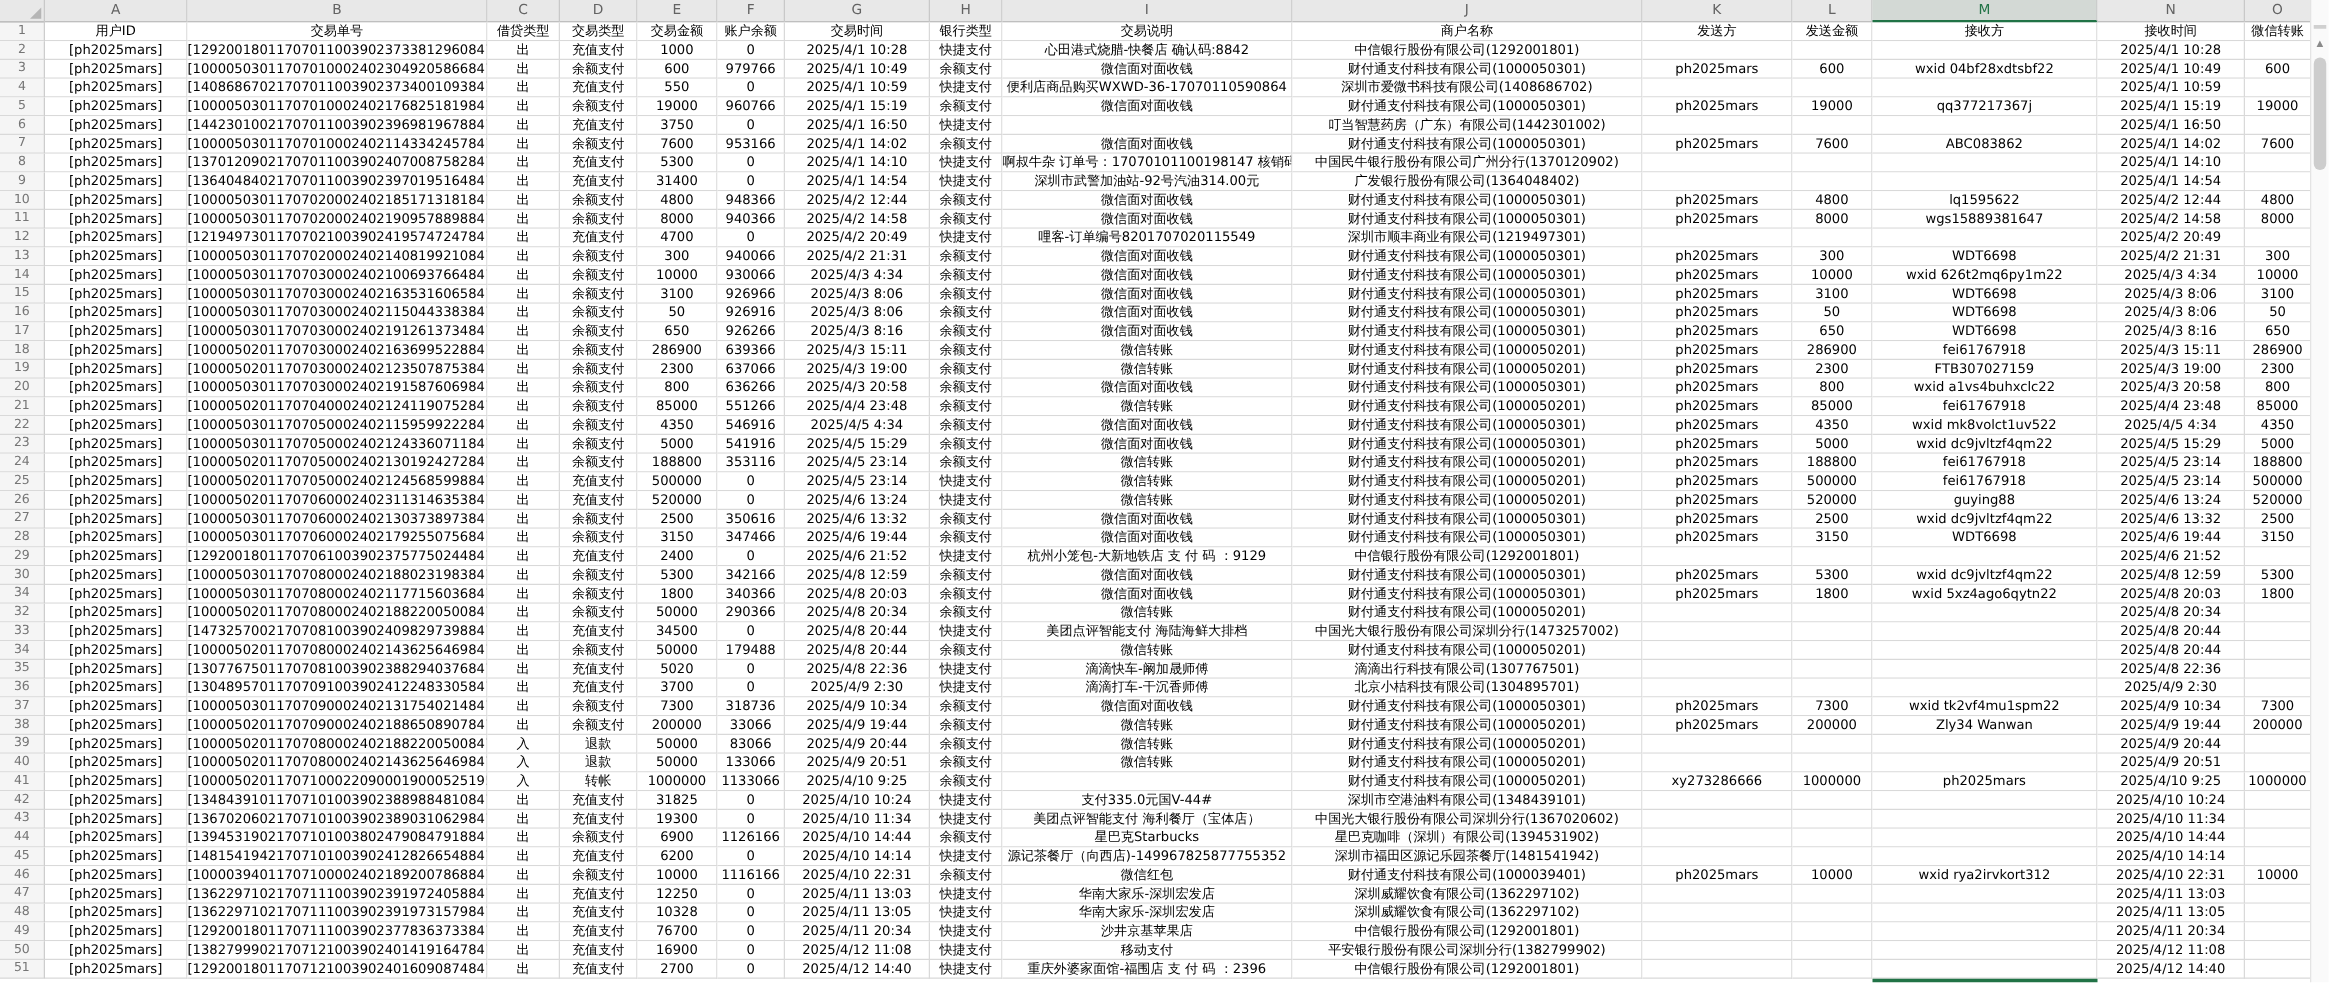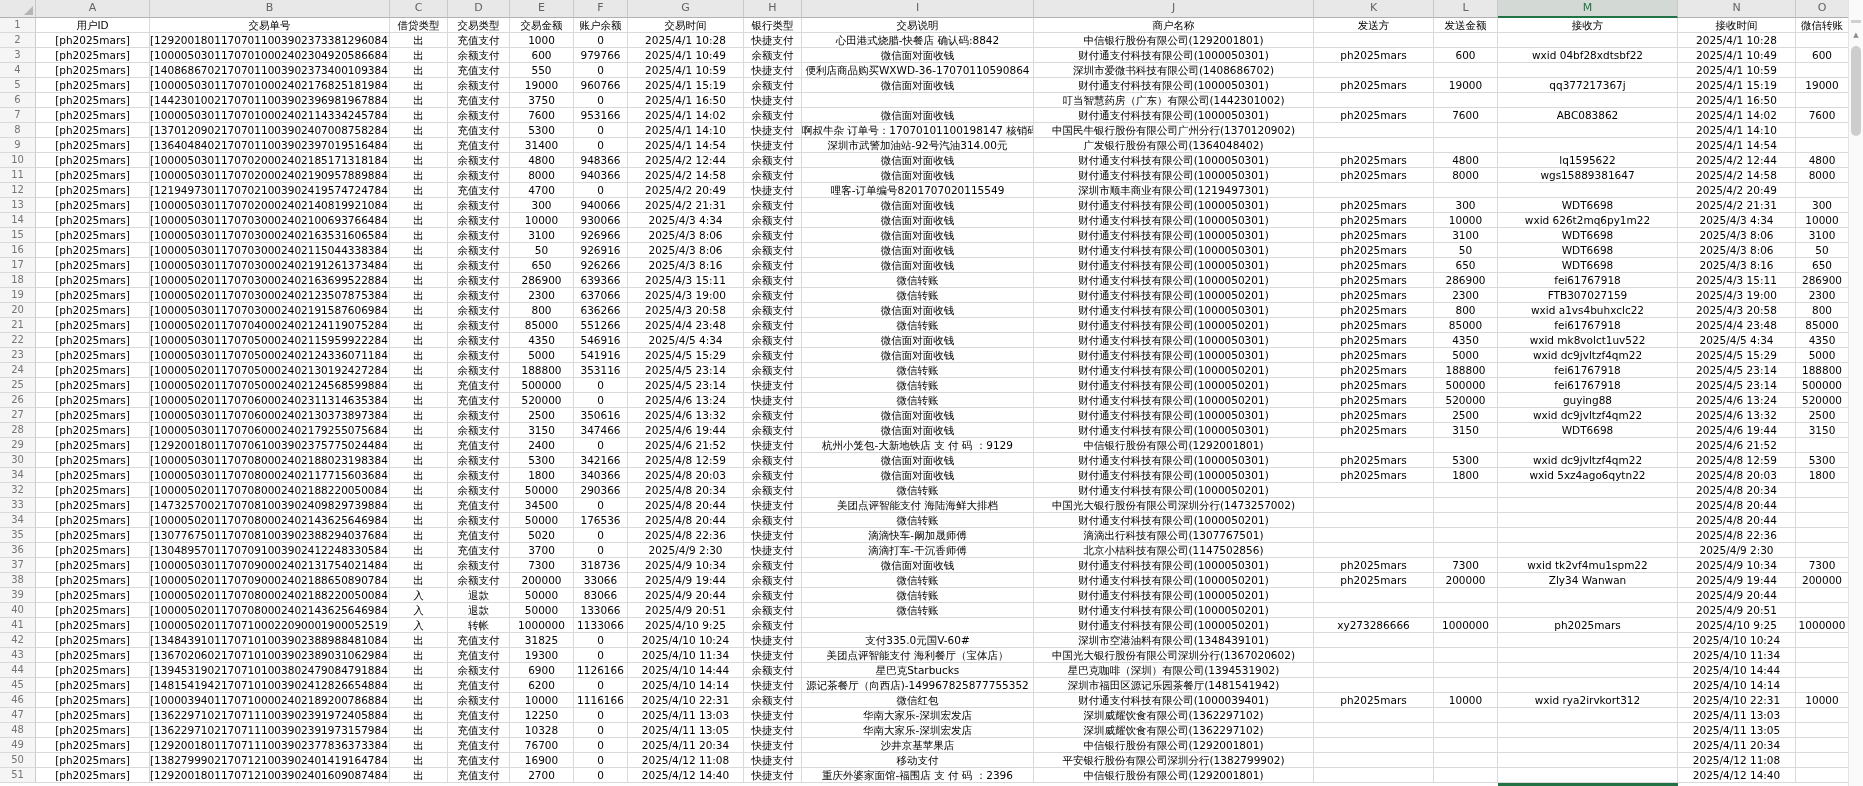--- a/index.html
+++ b/index.html
@@ -645,21 +645,21 @@
         <div class="c">2025/4/8 20:44</div>
         <div class="c"></div>
       </div>
       <div class="row ">
         <div class="c rn">34</div>
         <div class="c">[ph2025mars]</div>
         <div class="c">[100005020117070800024021436256469847]</div>
         <div class="c">出</div>
         <div class="c">余额支付</div>
         <div class="c">50000</div>
-        <div class="c">176536</div>
+        <div class="c">179488</div>
         <div class="c">2025/4/8 20:44</div>
         <div class="c">余额支付</div>
         <div class="c">微信转账</div>
         <div class="c">财付通支付科技有限公司(1000050201)</div>
         <div class="c"></div>
         <div class="c"></div>
         <div class="c"></div>
         <div class="c">2025/4/8 20:44</div>
         <div class="c"></div>
       </div>
@@ -685,21 +685,21 @@
         <div class="c rn">36</div>
         <div class="c">[ph2025mars]</div>
         <div class="c">[130489570117070910039024122483305847]</div>
         <div class="c">出</div>
         <div class="c">充值支付</div>
         <div class="c">3700</div>
         <div class="c">0</div>
         <div class="c">2025/4/9 2:30</div>
         <div class="c">快捷支付</div>
         <div class="c">滴滴打车-干沉香师傅</div>
-        <div class="c">北京小桔科技有限公司(1147502856)</div>
+        <div class="c">北京小桔科技有限公司(1304895701)</div>
         <div class="c"></div>
         <div class="c"></div>
         <div class="c"></div>
         <div class="c">2025/4/9 2:30</div>
         <div class="c"></div>
       </div>
       <div class="row ">
         <div class="c rn">37</div>
         <div class="c">[ph2025mars]</div>
         <div class="c">[100005030117070900024021317540214847]</div>
@@ -792,21 +792,21 @@
       <div class="row ">
         <div class="c rn">42</div>
         <div class="c">[ph2025mars]</div>
         <div class="c">[134843910117071010039023889884810847]</div>
         <div class="c">出</div>
         <div class="c">充值支付</div>
         <div class="c">31825</div>
         <div class="c">0</div>
         <div class="c">2025/4/10 10:24</div>
         <div class="c">快捷支付</div>
-        <div class="c">支付335.0元国V-60#</div>
+        <div class="c">支付335.0元国V-44#</div>
         <div class="c">深圳市空港油料有限公司(1348439101)</div>
         <div class="c"></div>
         <div class="c"></div>
         <div class="c"></div>
         <div class="c">2025/4/10 10:24</div>
         <div class="c"></div>
       </div>
       <div class="row ">
         <div class="c rn">43</div>
         <div class="c">[ph2025mars]</div>

